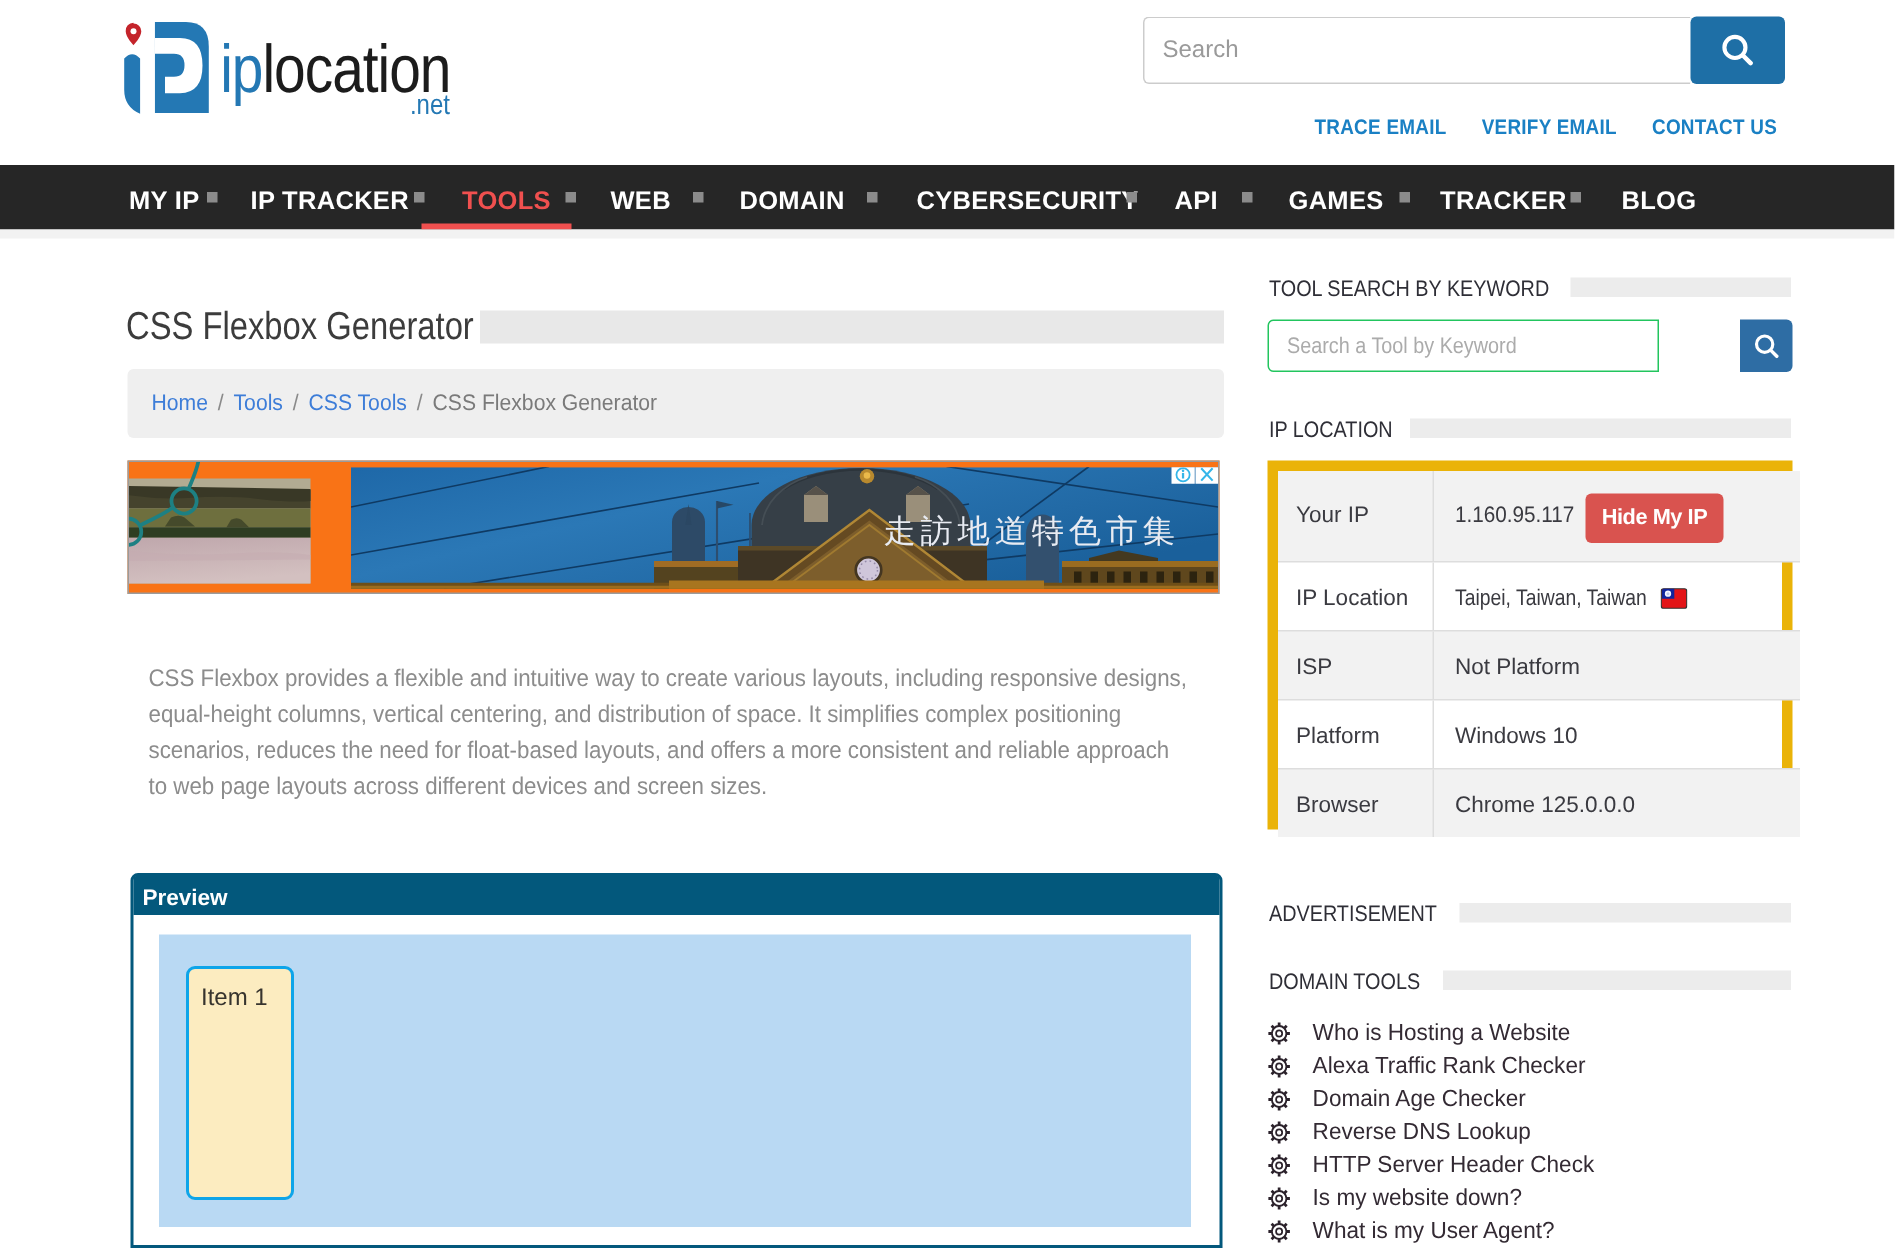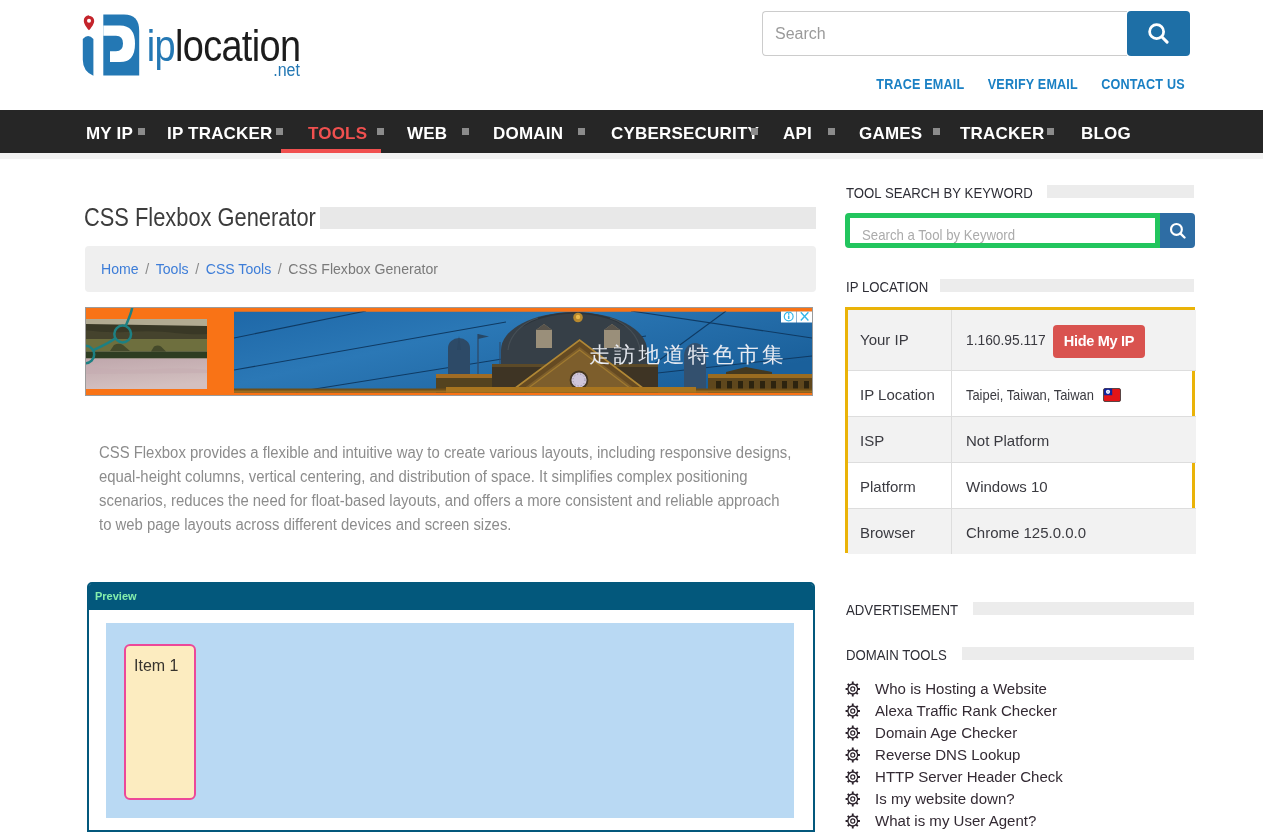--- a/index.html
+++ b/index.html
@@ -27,34 +27,34 @@
 #breadcrumb { left:85px; top:246px; width:731px; height:46px; background:#efefef; border-radius:4px; font-size:15px; color:#7a7a7a; }
 #breadcrumb .in { position:absolute; left:16px; top:14px; display:inline-block; transform:scaleX(0.94); transform-origin:left top; white-space:nowrap; }
 #breadcrumb a { color:#3d7dd8; text-decoration:none; }
 #breadcrumb .sep { color:#8a8a8a; padding:0 7px; }
 
 #adbox { left:85px; top:307px; width:728px; height:89px; border:1px solid #9b9b9b; background:#f97316; }
 
 #para { left:99px; top:441px; font-size:16px; line-height:24px; color:#8c8c8c; transform:scaleX(0.93); transform-origin:left top; white-space:nowrap; }
 
 #panel { left:87px; top:582px; width:728px; height:250px; border:2px solid #03587c; background:#fff; border-radius:5px 5px 0 0; }
-#panelhead { position:absolute; left:0; top:0; width:100%; height:26px; background:#03587c; color:#86efac; font-size:11px; font-weight:bold; border-radius:2px 2px 0 0; }
+#panelhead { position:absolute; left:0; top:0; width:100%; height:26px; background:#03587c; color:#ffffff; font-size:15px; font-weight:bold; border-radius:2px 2px 0 0; }
 #panelhead span { position:absolute; left:6px; top:6px; }
 #flexarea { position:absolute; left:17px; top:39px; width:688px; height:195px; background:#b9d9f3; }
-#item1 { position:absolute; left:18px; top:21px; width:72px; height:156px; background:#fcecc0; border:2px solid #ec4899; border-radius:6px; font-size:16px; color:#37342e; }
+#item1 { position:absolute; left:18px; top:21px; width:72px; height:156px; background:#fcecc0; border:2px solid #0ea5e9; border-radius:6px; font-size:16px; color:#37342e; }
 #item1 span { position:absolute; left:8px; top:11px; }
 
 
 .sidehead { position:absolute; font-size:15px; color:#2e2e36; transform:scaleX(0.88); transform-origin:left top; white-space:nowrap; }
 .sidebar-bar { position:absolute; background:#ececec; height:13px; }
-#toolsearch { left:845px; top:213px; width:315px; height:35px; border:5px solid #22c55e; border-radius:4px 0 0 4px; background:#fff; }
+#toolsearch { left:845px; top:213px; width:261px; height:35px; border:1px solid #22c55e; border-radius:4px 0 0 4px; background:#fff; }
 #toolsearch span { position:absolute; left:12px; top:8px; color:#ababab; font-size:15px; display:inline-block; transform:scaleX(0.88); transform-origin:left top; white-space:nowrap; }
 #toolsearchbtn { left:1160px; top:213px; width:35px; height:35px; background:#2e6da4; border-radius:0 4px 4px 0; }
 
-#iptable { left:845px; top:307px; width:350px; height:246px; border:3px solid #eab308; font-size:15px; color:#3a3a40; }
+#iptable { left:845px; top:307px; width:350px; height:246px; border:7px solid #eab308; font-size:15px; color:#3a3a40; }
 .row { position:absolute; left:0; width:348px; }
 .cell-l { position:absolute; left:0; top:0; height:100%; width:104px; border-right:1px solid #ddd; }
 .cell-l span { position:absolute; left:12px; display:inline-block; transform-origin:left top; white-space:nowrap; }
 .cell-r span { position:absolute; left:118px; display:inline-block; transform-origin:left top; white-space:nowrap; }
 .stripe { background:#f2f2f2; }
 
 #hidebtn { position:absolute; left:205px; top:15px; width:92px; height:33px; background:#d9534f; border-radius:4px; color:#fff; font-weight:bold; font-size:14.5px; letter-spacing:-0.3px; text-align:center; line-height:33px; }
 
 .dtool { position:absolute; left:845px; font-size:15.5px; color:#332a33; transform:scaleX(0.97); transform-origin:left top; }
 .dtool .txt { position:absolute; left:31px; top:-2px; white-space:nowrap; }

